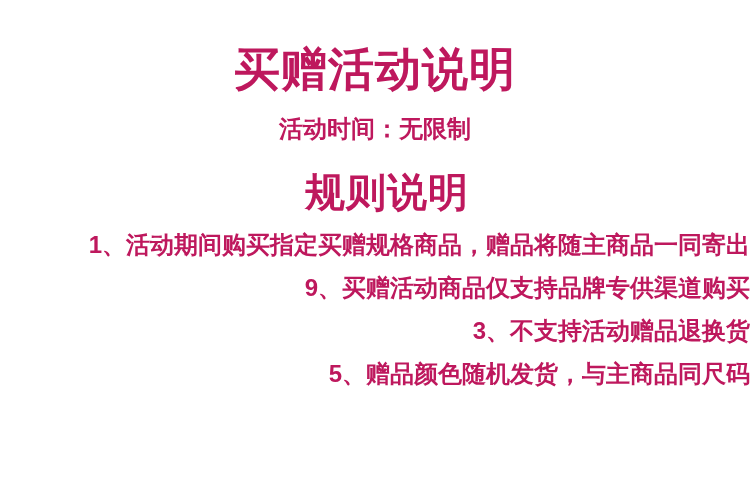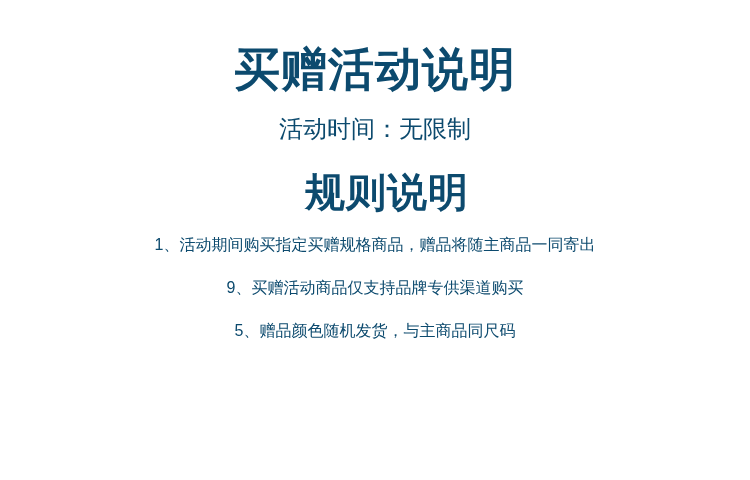--- a/index.html
+++ b/index.html
@@ -5,70 +5,72 @@
   html, body {
     margin: 0;
     padding: 0;
     background: #ffffff;
   }
   .page {
     position: relative;
     width: 750px;
     height: 409px;
     background: #ffffff;
-    color: #0c4a6e;
+    color: #be185d;
     font-family: "Liberation Sans", "DejaVu Sans", sans-serif;
     text-align: center;
     overflow: hidden;
   }
   .main-title {
     margin: 0;
     padding-top: 45px;
     font-size: 46px;
     line-height: 48px;
     font-weight: 700;
     letter-spacing: 1px;
   }
   .activity-time {
     margin: 0;
     margin-top: 23px;
     font-size: 24px;
     line-height: 26px;
-    font-weight: 400;
+    font-weight: 700;
   }
   .section-title {
     margin: 0;
     margin-top: 29px;
     font-size: 40px;
     line-height: 42px;
     font-weight: 700;
     letter-spacing: 1px;
     padding-left: 24px;
   }
   .rules-list {
     list-style: none;
     margin: 0;
     margin-top: 10px;
     padding: 0;
   }
   .rules-list li {
-    font-size: 16px;
+    font-size: 24px;
     line-height: 43px;
-    font-weight: 400;
+    font-weight: 700;
     white-space: nowrap;
+    text-align: right;
   }
 </style>
 </head>
 <body>
 
 <div class="page">
   <h1 class="main-title">买赠活动说明</h1>
 
   <p class="activity-time">活动时间：无限制</p>
 
   <h2 class="section-title">规则说明</h2>
 
   <ul class="rules-list">
     <li>1、活动期间购买指定买赠规格商品，赠品将随主商品一同寄出</li>
     <li>9、买赠活动商品仅支持品牌专供渠道购买</li>
+    <li>3、不支持活动赠品退换货</li>
     <li>5、赠品颜色随机发货，与主商品同尺码</li>
   </ul>
 </div>
 
 </body></html>

